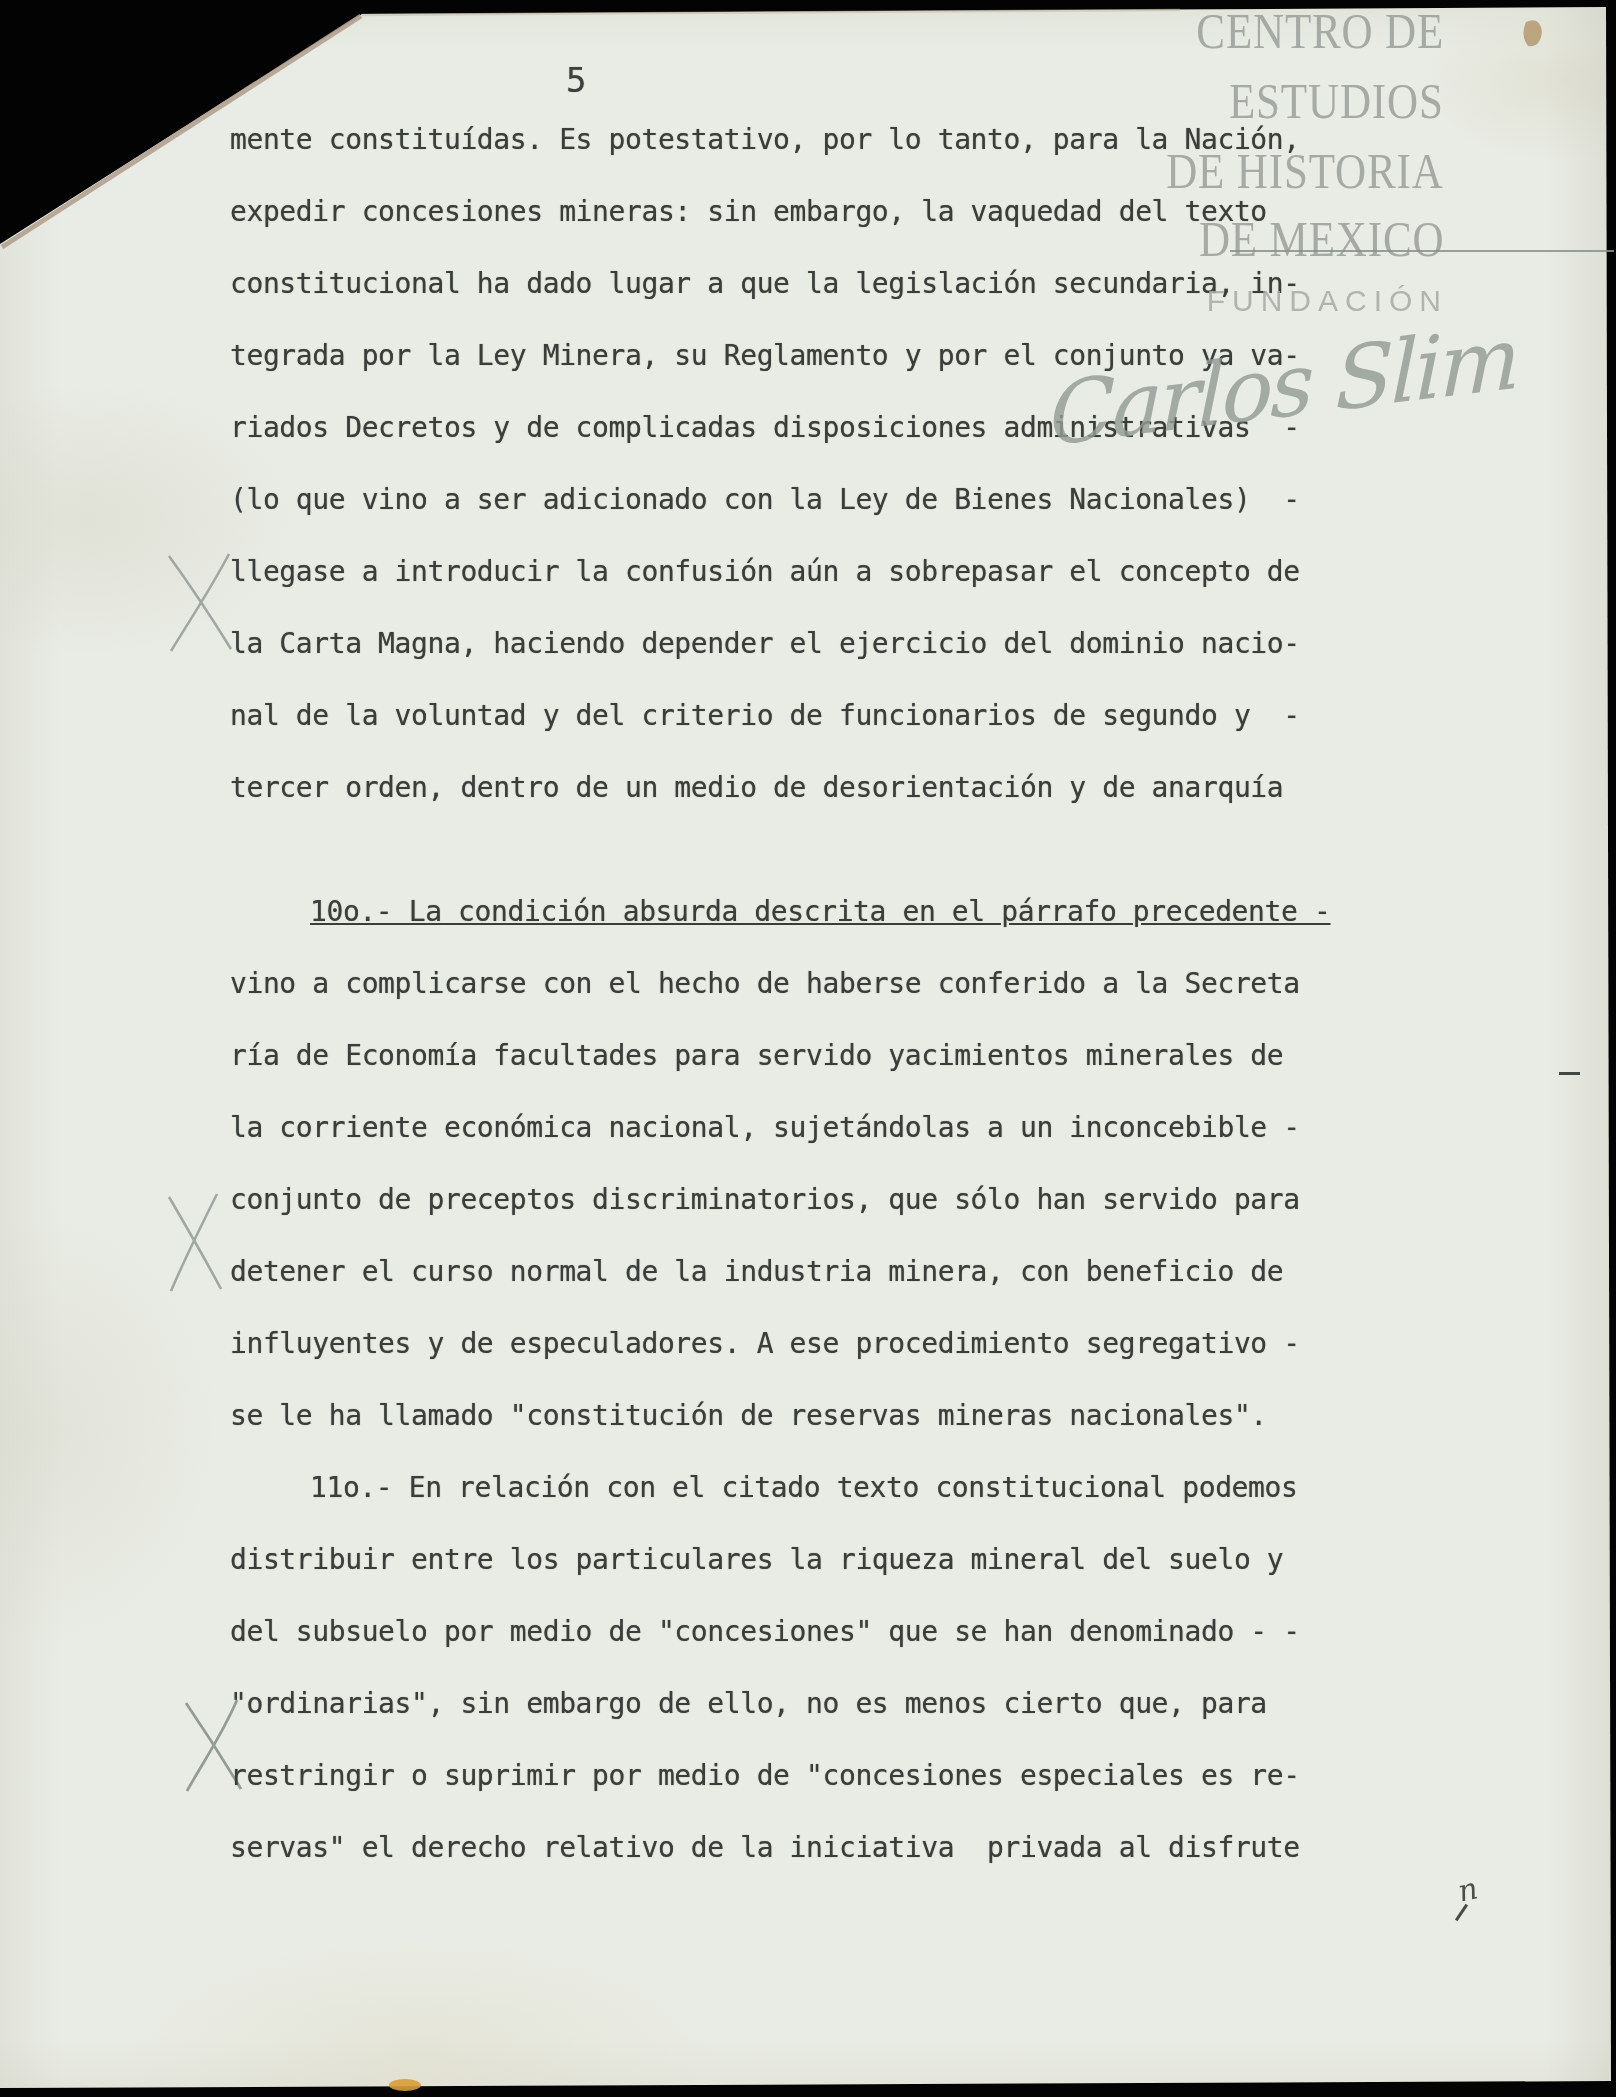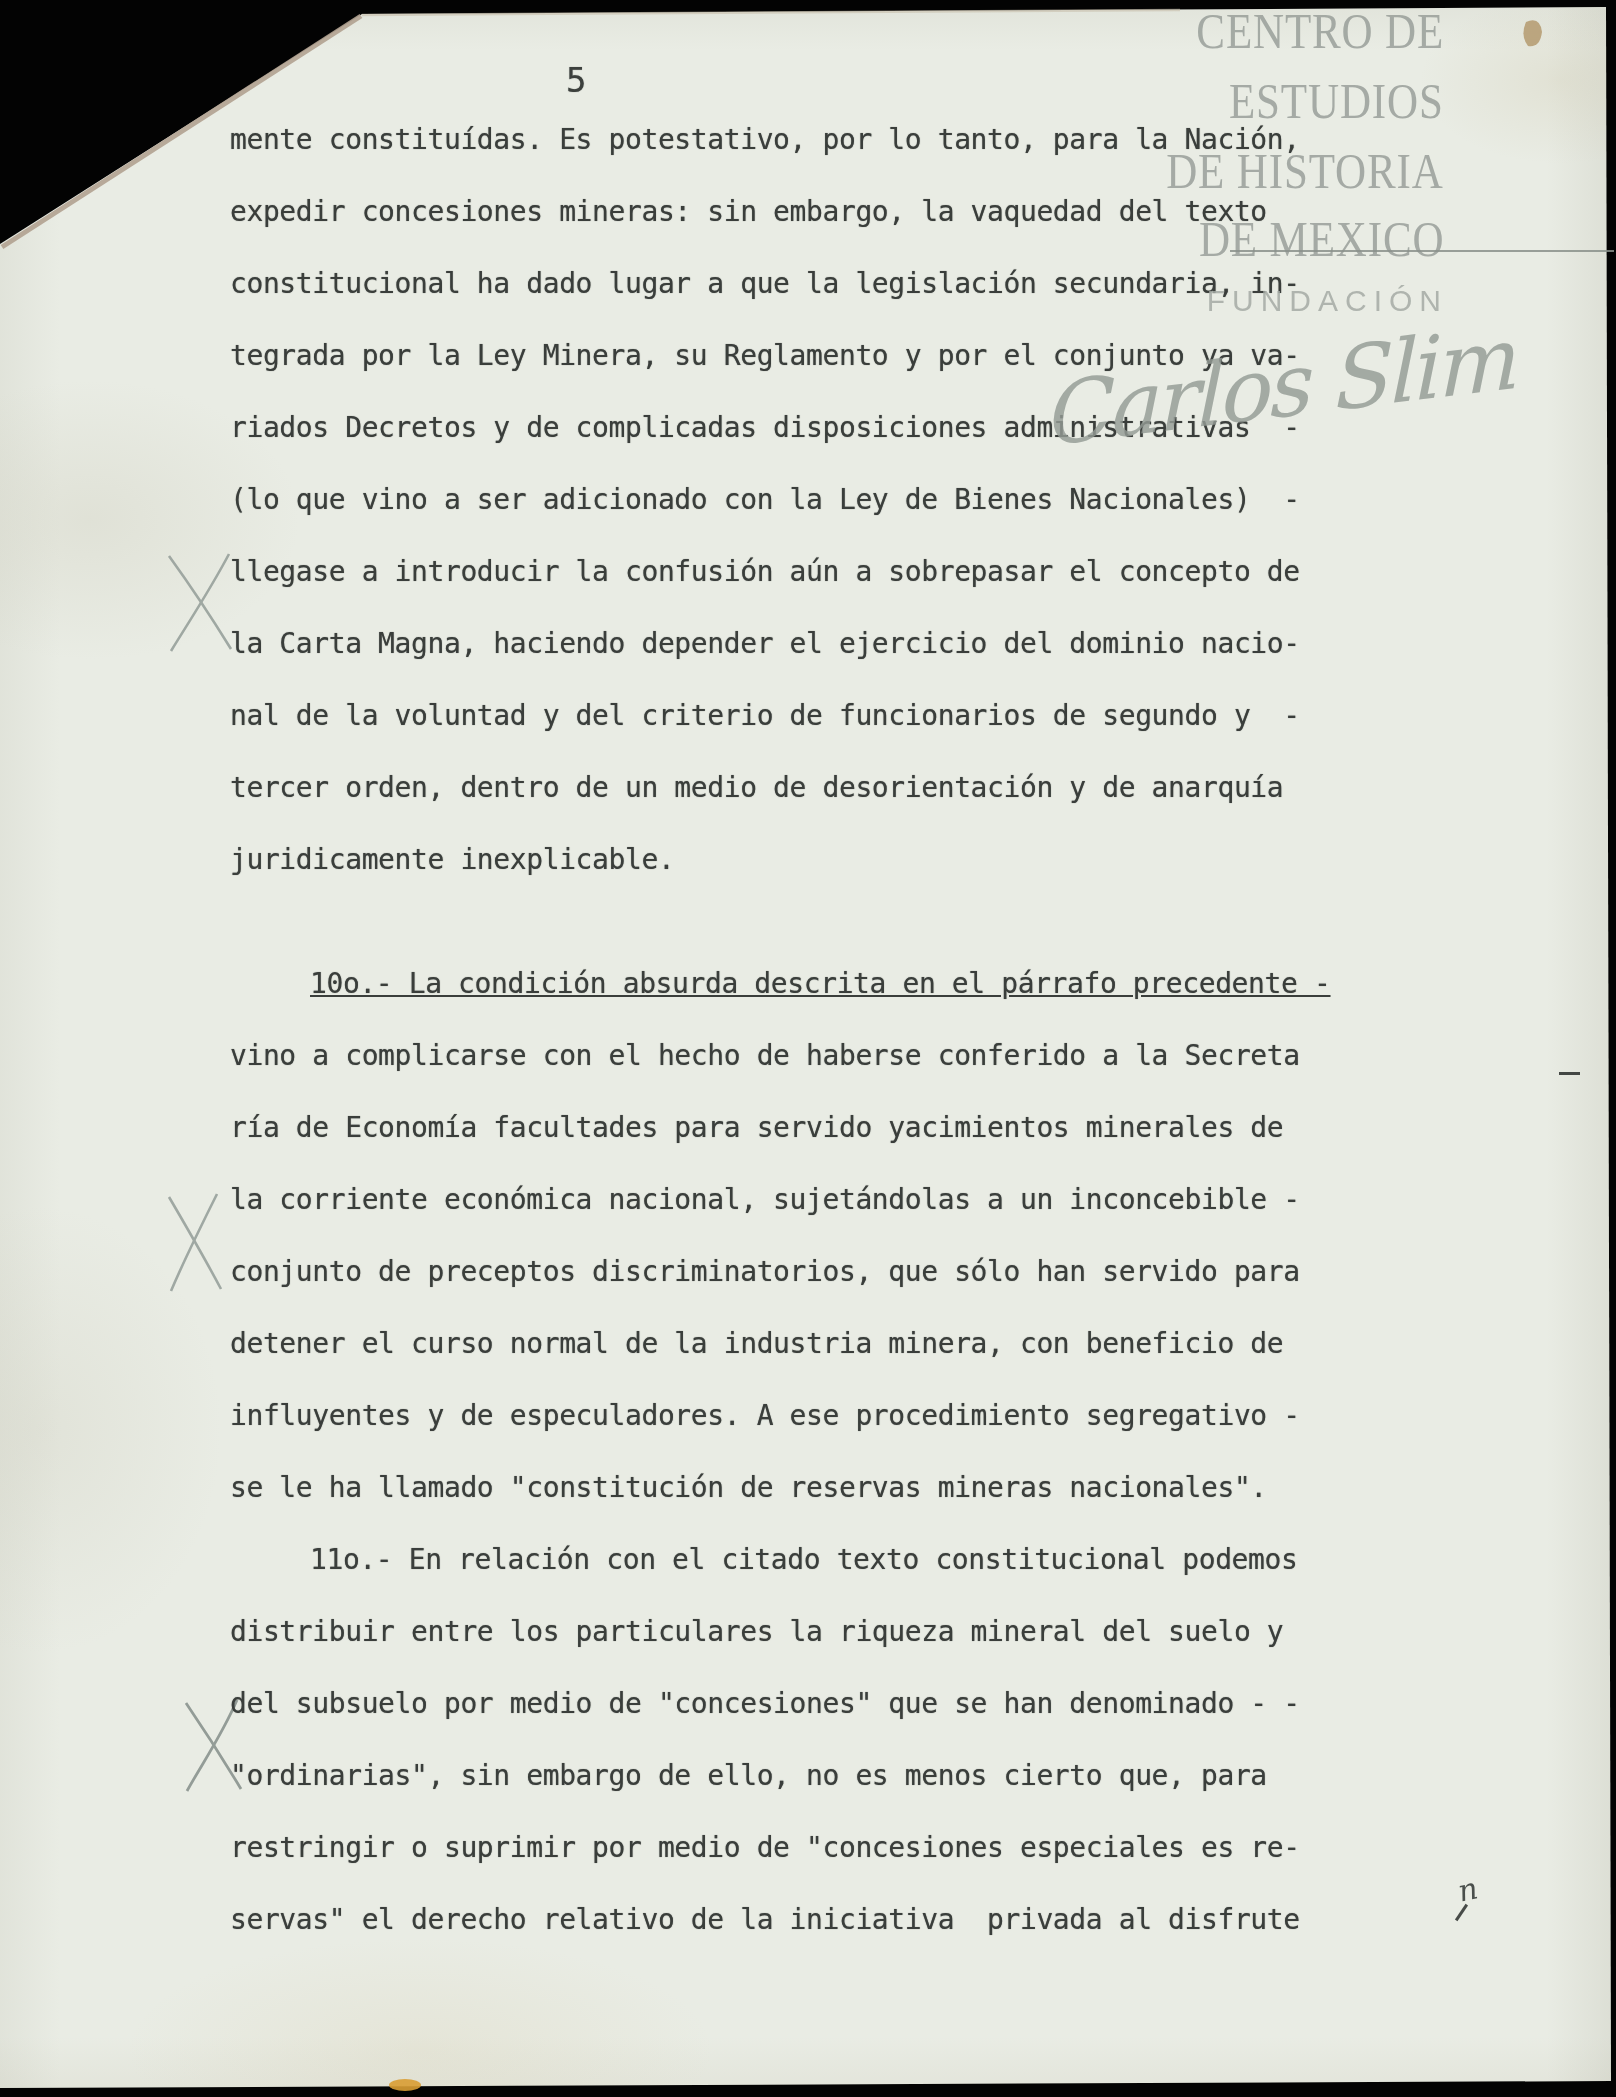--- a/index.html
+++ b/index.html
@@ -73,21 +73,20 @@
     <div class="tline">mente constituídas. Es potestativo, por lo tanto, para la Nación,</div>
     <div class="tline">expedir concesiones mineras: sin embargo, la vaquedad del texto</div>
     <div class="tline">constitucional ha dado lugar a que la legislación secundaria, in-</div>
     <div class="tline">tegrada por la Ley Minera, su Reglamento y por el conjunto ya va-</div>
     <div class="tline">riados Decretos y de complicadas disposiciones administrativas  -</div>
     <div class="tline">(lo que vino a ser adicionado con la Ley de Bienes Nacionales)  -</div>
     <div class="tline">llegase a introducir la confusión aún a sobrepasar el concepto de</div>
     <div class="tline">la Carta Magna, haciendo depender el ejercicio del dominio nacio-</div>
     <div class="tline">nal de la voluntad y del criterio de funcionarios de segundo y  -</div>
     <div class="tline">tercer orden, dentro de un medio de desorientación y de anarquía</div>
-    <div class="tline">juridicamente inexplicable.</div>
     <div class="tline para-gap indent">10o.- La condición absurda descrita en el párrafo precedente -</div>
     <div class="tline">vino a complicarse con el hecho de haberse conferido a la Secreta</div>
     <div class="tline">ría de Economía facultades para servido yacimientos minerales de</div>
     <div class="tline">la corriente económica nacional, sujetándolas a un inconcebible -</div>
     <div class="tline">conjunto de preceptos discriminatorios, que sólo han servido para</div>
     <div class="tline">detener el curso normal de la industria minera, con beneficio de</div>
     <div class="tline">influyentes y de especuladores. A ese procedimiento segregativo -</div>
     <div class="tline">se le ha llamado "constitución de reservas mineras nacionales".</div>
     <div class="tline indent">11o.- En relación con el citado texto constitucional podemos</div>
     <div class="tline">distribuir entre los particulares la riqueza mineral del suelo y</div>

